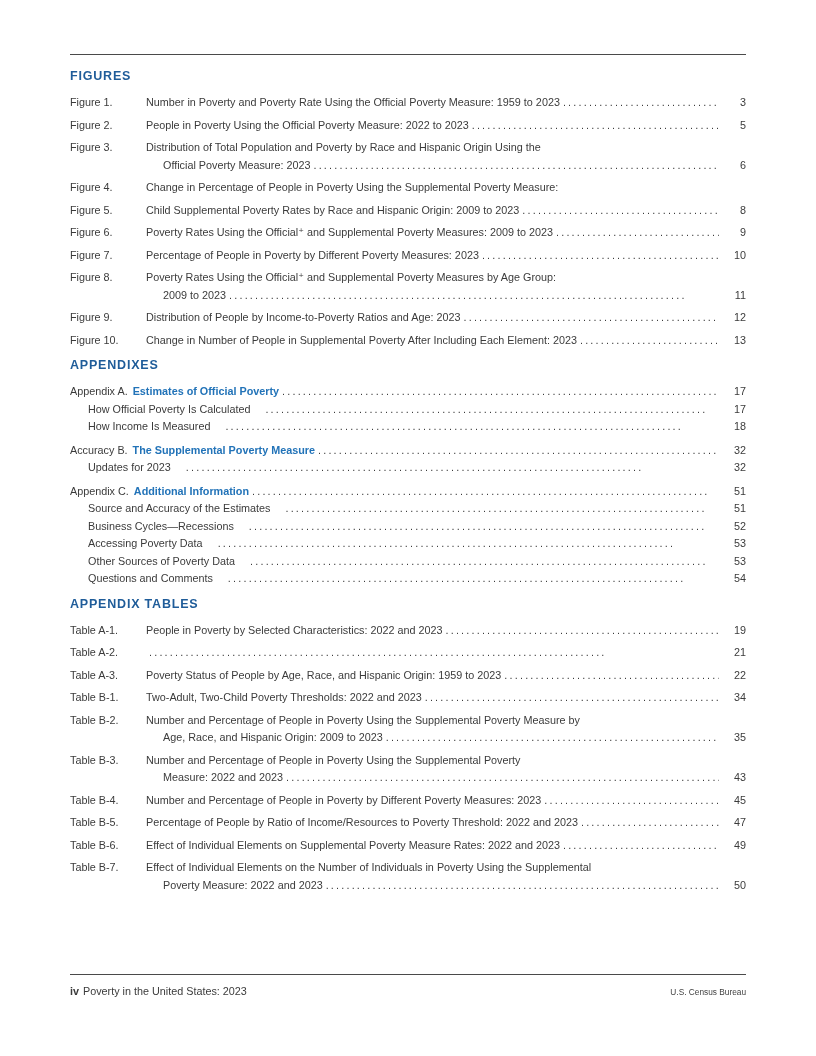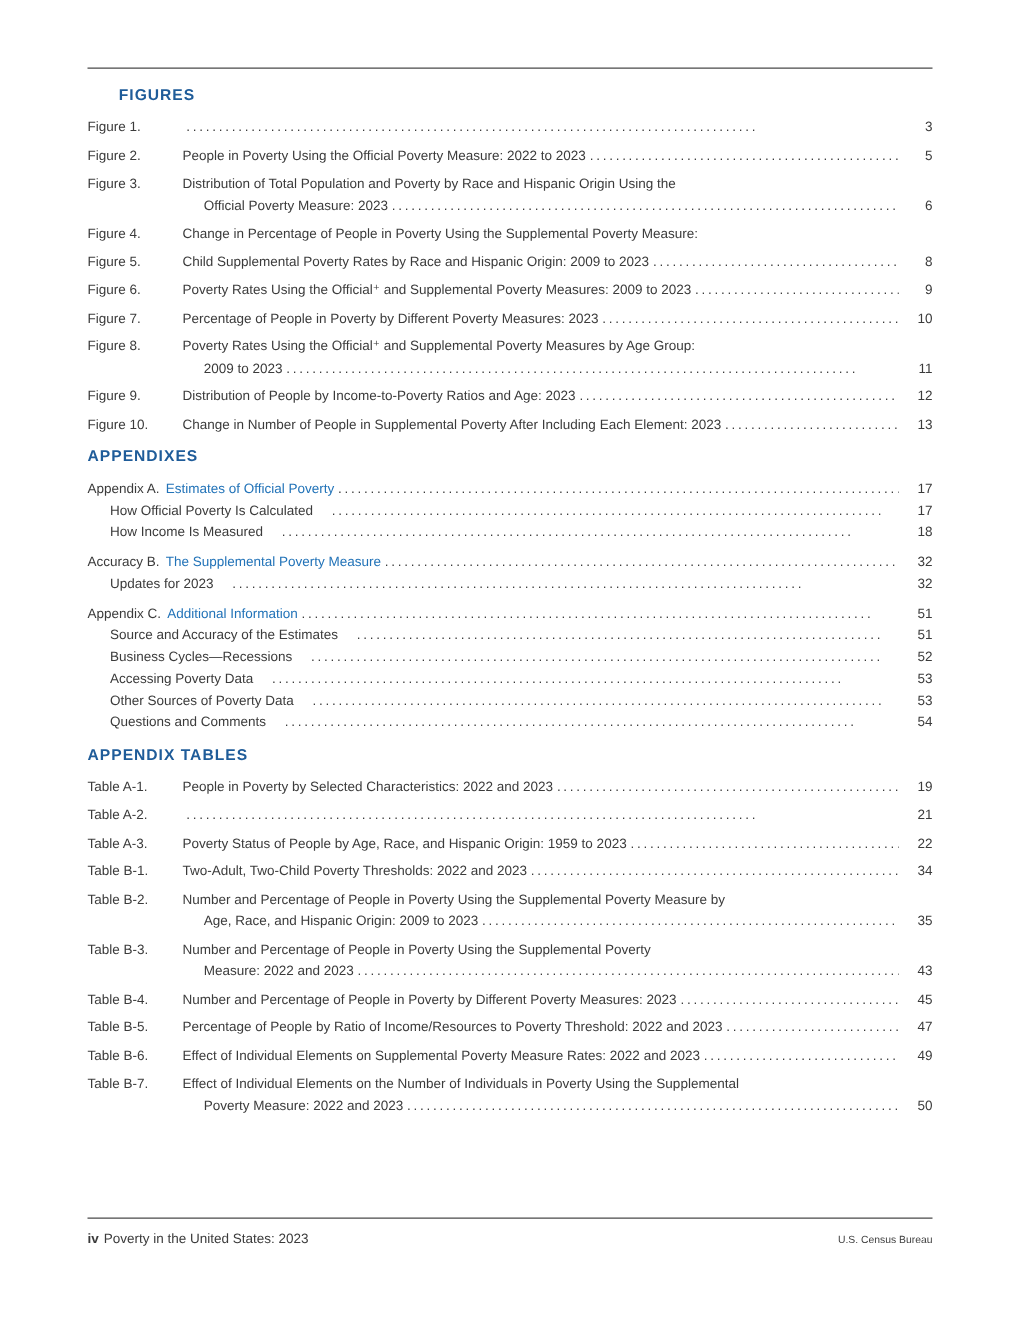--- a/index.html
+++ b/index.html
@@ -17,38 +17,38 @@
     color:var(--text);background:var(--paper);
   }
   .page{position:absolute;inset:0;padding:0 70px;}
   .top-rule{position:absolute;top:54px;left:70px;right:70px;border-top:1.7px solid var(--rule);}
   .footer-rule{position:absolute;top:974px;left:70px;right:70px;border-top:1.5px solid var(--rule);}
 
   .section-heading{
     font-size:12.5px;font-weight:bold;letter-spacing:0.8px;
     color:var(--heading-blue);line-height:14px;margin:9px 0 11px 0;
   }
-  .toc-section.first .section-heading{margin-top:69px;margin-left:25px;}
+  .toc-section.first .section-heading{margin-top:69px;}
 
   .toc-entry{display:flex;align-items:flex-start;margin-bottom:5px;font-size:10.8px;line-height:17.5px;}
   .toc-label{flex:0 0 76px;white-space:nowrap;}
   .toc-content{flex:1 1 auto;min-width:0;}
   .toc-line{display:flex;align-items:baseline;line-height:17.5px;}
   .toc-line.cont{padding-left:17px;}
   .toc-text{white-space:nowrap;}
   .toc-leader{
     flex:1 1 auto;overflow:hidden;white-space:nowrap;
     margin:0 5px 0 3px;letter-spacing:-0.4px;color:var(--text);
   }
   .toc-leader::after{content:". . . . . . . . . . . . . . . . . . . . . . . . . . . . . . . . . . . . . . . . . . . . . . . . . . . . . . . . . . . . . . . . . . . . . . . . . . . . . . . . . . . . . . . .";}
   .toc-page{flex:0 0 auto;min-width:22px;text-align:right;}
 
   .appendix-group{margin-bottom:6px;font-size:10.8px;}
   .appendix-prefix{white-space:nowrap;margin-right:5px;}
-  .appendix-title{font-weight:normal;color:var(--link-blue);white-space:nowrap;}
+  .appendix-title{font-weight:bold;color:var(--link-blue);white-space:nowrap;}
   .appendix-sub{padding-left:18px;gap:12px;}
 
   .footer{
     position:absolute;top:985px;left:70px;right:70px;
     display:flex;justify-content:space-between;align-items:baseline;
   }
   .footer-left{font-size:10.8px;}
   .folio{font-weight:bold;margin-right:4px;}
   .footer-right{font-size:8.3px;color:#3F3F3F;}
 </style>
@@ -58,20 +58,21 @@
 <div class="page">
   <div class="top-rule"></div>
 
   <section class="toc-section first">
     <h2 class="section-heading">FIGURES</h2>
     <div id="figures-entries">
         <div class="toc-entry">
           <span class="toc-label">Figure 1.</span>
           <div class="toc-content">
             <div class="toc-line">
+              <span class="toc-text">Number in Poverty and Poverty Rate Using the Official Poverty Measure: 1959 to 2023</span>
               <span class="toc-leader"></span>
               <span class="toc-page">3</span>
             </div>
           </div>
         </div>
         <div class="toc-entry">
           <span class="toc-label">Figure 2.</span>
           <div class="toc-content">
             <div class="toc-line">
               <span class="toc-text">People in Poverty Using the Official Poverty Measure: 2022 to 2023</span>

